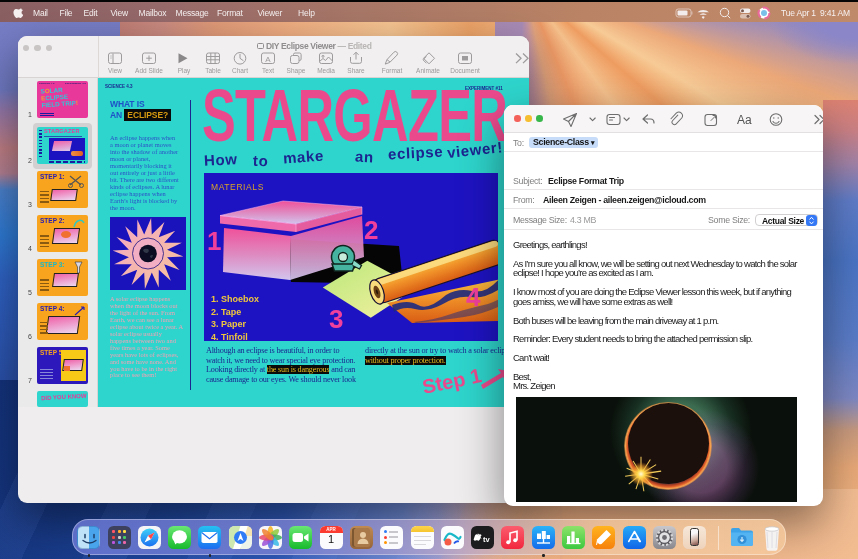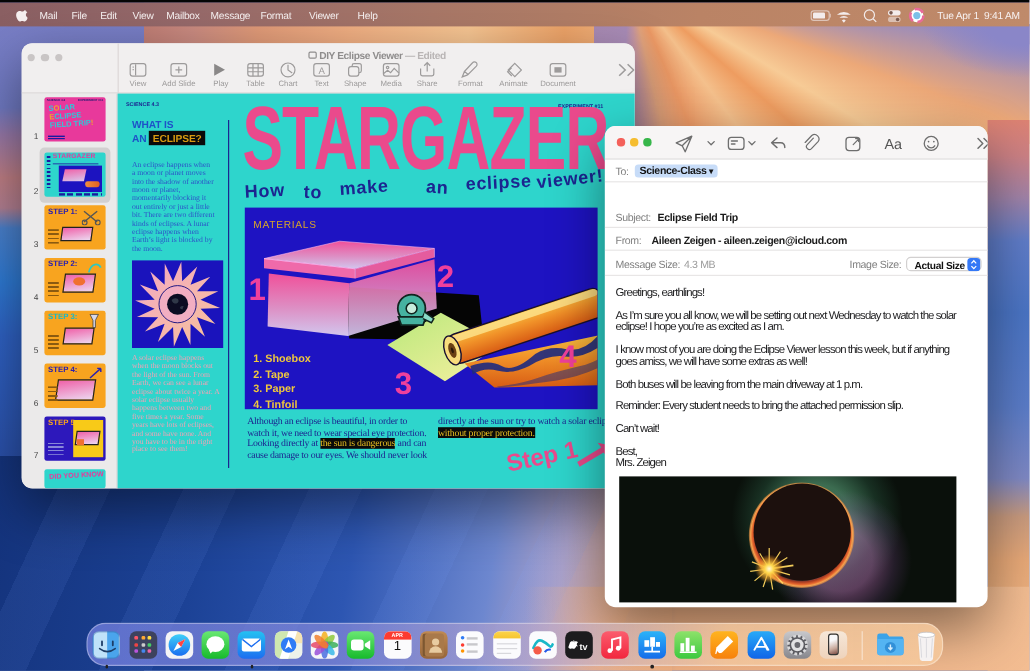--- a/index.html
+++ b/index.html
@@ -10,21 +10,21 @@
 #wraysc{position:absolute;left:770px;top:20px;width:88px;height:45px;background:radial-gradient(ellipse 120px 60px at 100% 0%,#8a86c8 30%,rgba(138,134,200,0) 75%)}
 #wleft{position:absolute;left:0;top:0;width:120px;height:559px;background:linear-gradient(180deg,#7b7fc6 0%,#6f79c2 16%,#9678a8 20%,#bf7e84 26.5%,#b27f92 31%,#4a80cc 34%,#2e7ad4 42%,#2f62c4 50%,#2a4fa8 70%,#173781 100%)}
 #wbotl{position:absolute;left:0;top:380px;width:560px;height:179px;background:linear-gradient(100deg,#14337c 0%,#1c4296 30%,#2d56b2 52%,#6d87cf 72%,#b0a3c8 82%,#eab393 92%,#f2b684 100%)}
 #wbotl:before{content:"";position:absolute;inset:0;background:repeating-linear-gradient(115deg,rgba(255,255,255,0) 0 55px,rgba(120,160,255,.09) 55px 95px)}
 #wright{position:absolute;right:0;top:100px;width:35px;height:459px;background:linear-gradient(180deg,#dc8272 0%,#cb8084 6.5%,#a183a8 14%,#5f7cc8 22%,#4a74c4 35%,#5a7cc8 52%,#7e88c4 65%,#c89a7e 72%,#e8a978 80%,#f4bc8a 100%)}
 #wbotr{position:absolute;right:0;bottom:0;width:420px;height:70px;background:linear-gradient(90deg,rgba(242,182,132,0) 0%,#efb084 30%,#f3bd92 100%)}
 
 #menubar{position:absolute;left:0;top:0;width:858px;height:22px;background:linear-gradient(90deg,#8a5f62 0%,#96696a 18%,#a87767 42%,#ba8365 68%,#bf8a6a 100%);border-top:2px solid #050505;color:#f7f1f1;font-size:10.5px}
 #menubar .it{position:absolute;top:6px;white-space:nowrap;font-size:8.5px;letter-spacing:-0.2px}
 
-#kw{position:absolute;left:18px;top:36px;width:511px;height:371px;border-radius:9px;background:#efedee;box-shadow:0 18px 45px rgba(0,0,0,.45);overflow:hidden}
+#kw{position:absolute;left:18px;top:36px;width:511px;height:467px;border-radius:9px;background:#efedee;box-shadow:0 18px 45px rgba(0,0,0,.45);overflow:hidden}
 #ktool{position:absolute;left:0;top:0;width:511px;height:42px;background:#f1efef;border-bottom:1px solid #d8d4d4}
 #ksb{position:absolute;left:0;top:42px;width:80px;height:329px;background:#ebeaea;border-right:1px solid #d8d4d4}
 #kslide{position:absolute;left:80px;top:42px;width:431px;height:329px;background:#2ed5cc;overflow:hidden}
 .tl{position:absolute;width:6.5px;height:6.5px;border-radius:50%}
 
 .thumb{position:absolute;left:19px;width:51px;height:37px;border-radius:2px;overflow:hidden}
 .tnum{position:absolute;left:3px;width:11px;text-align:right;font-size:7px;color:#454545}
 
 #mw{position:absolute;left:504px;top:105px;width:319px;height:401px;border-radius:9px;background:#fff;box-shadow:0 18px 45px rgba(0,0,0,.45);overflow:hidden}
 #mtool{position:absolute;left:0;top:0;width:319px;height:28px;background:#f7f5f5;border-bottom:1px solid #e2e0e0}
@@ -309,30 +309,30 @@
       <circle cx="219.2" cy="7" r="0.7" fill="#6e6e6e" stroke="none"></circle>
       <path d="M214 10.5 a3.4 3.4 0 0 0 6 0"></path>
   <path d="M256 4.5 l4 4 -4 4 M261 4.5 l4 4 -4 4" stroke-width="1.2"></path>
  </svg>
  <div class="mrow" style="top:28px;height:19px">
       <span class="mlabel" style="top:5px">To:</span>
    <span style="position:absolute;left:25px;top:3.5px;background:#c7dcf8;border-radius:3px;padding:0.5px 4px;color:#141414;font-weight:bold;font-size:8.8px;letter-spacing:-0.3px">Science-Class <span style="font-size:7px">▾</span></span>
     </div>
  <div class="mrow" style="top:66px;height:19px">
       <span class="mlabel" style="top:5px">Subject:</span>
-      <span style="position:absolute;left:44px;top:5px;color:#1a1a1a;font-weight:bold">Eclipse Field Trip</span>
+      <span style="position:absolute;left:44px;top:5px;color:#1a1a1a;font-weight:bold">Eclipse Format Trip</span>
     </div>
  <div class="mrow" style="top:85px;height:19px">
       <span class="mlabel" style="top:5px">From:</span>
       <span style="position:absolute;left:39px;top:5px;color:#1a1a1a;font-weight:bold">Aileen Zeigen - aileen.zeigen@icloud.com</span>
     </div>
  <div class="mrow" style="top:104px;height:21px">
       <span class="mlabel" style="top:6px">Message Size:</span>
       <span style="position:absolute;left:66px;top:6px;color:#9a9a9a">4.3 MB</span>
-   <span style="position:absolute;left:204px;top:6px">Image Size:</span>
+   <span style="position:absolute;left:204px;top:6px">Some Size:</span>
    <span style="position:absolute;left:251px;top:4.5px;width:63px;height:12px;border:1px solid #d2d0d0;border-radius:4px;background:#fff;color:#111;font-weight:bold">
         <span style="position:absolute;left:6px;top:1px;font-size:8.5px;letter-spacing:-0.3px">Actual Size</span>
         <svg style="position:absolute;right:0.5px;top:0.5px" width="11" height="11" viewBox="0 0 11 11">
           <rect width="11" height="11" rx="3" fill="#3478f6"></rect>
           <path d="M3.5 4.5 L5.5 2.3 L7.5 4.5 M3.5 6.7 L5.5 8.9 L7.5 6.7" stroke="#fff" stroke-width="1" fill="none"></path>
         </svg>
       </span>
     </div>
  <div id="mbody">
   <p>Greetings, earthlings!</p>

